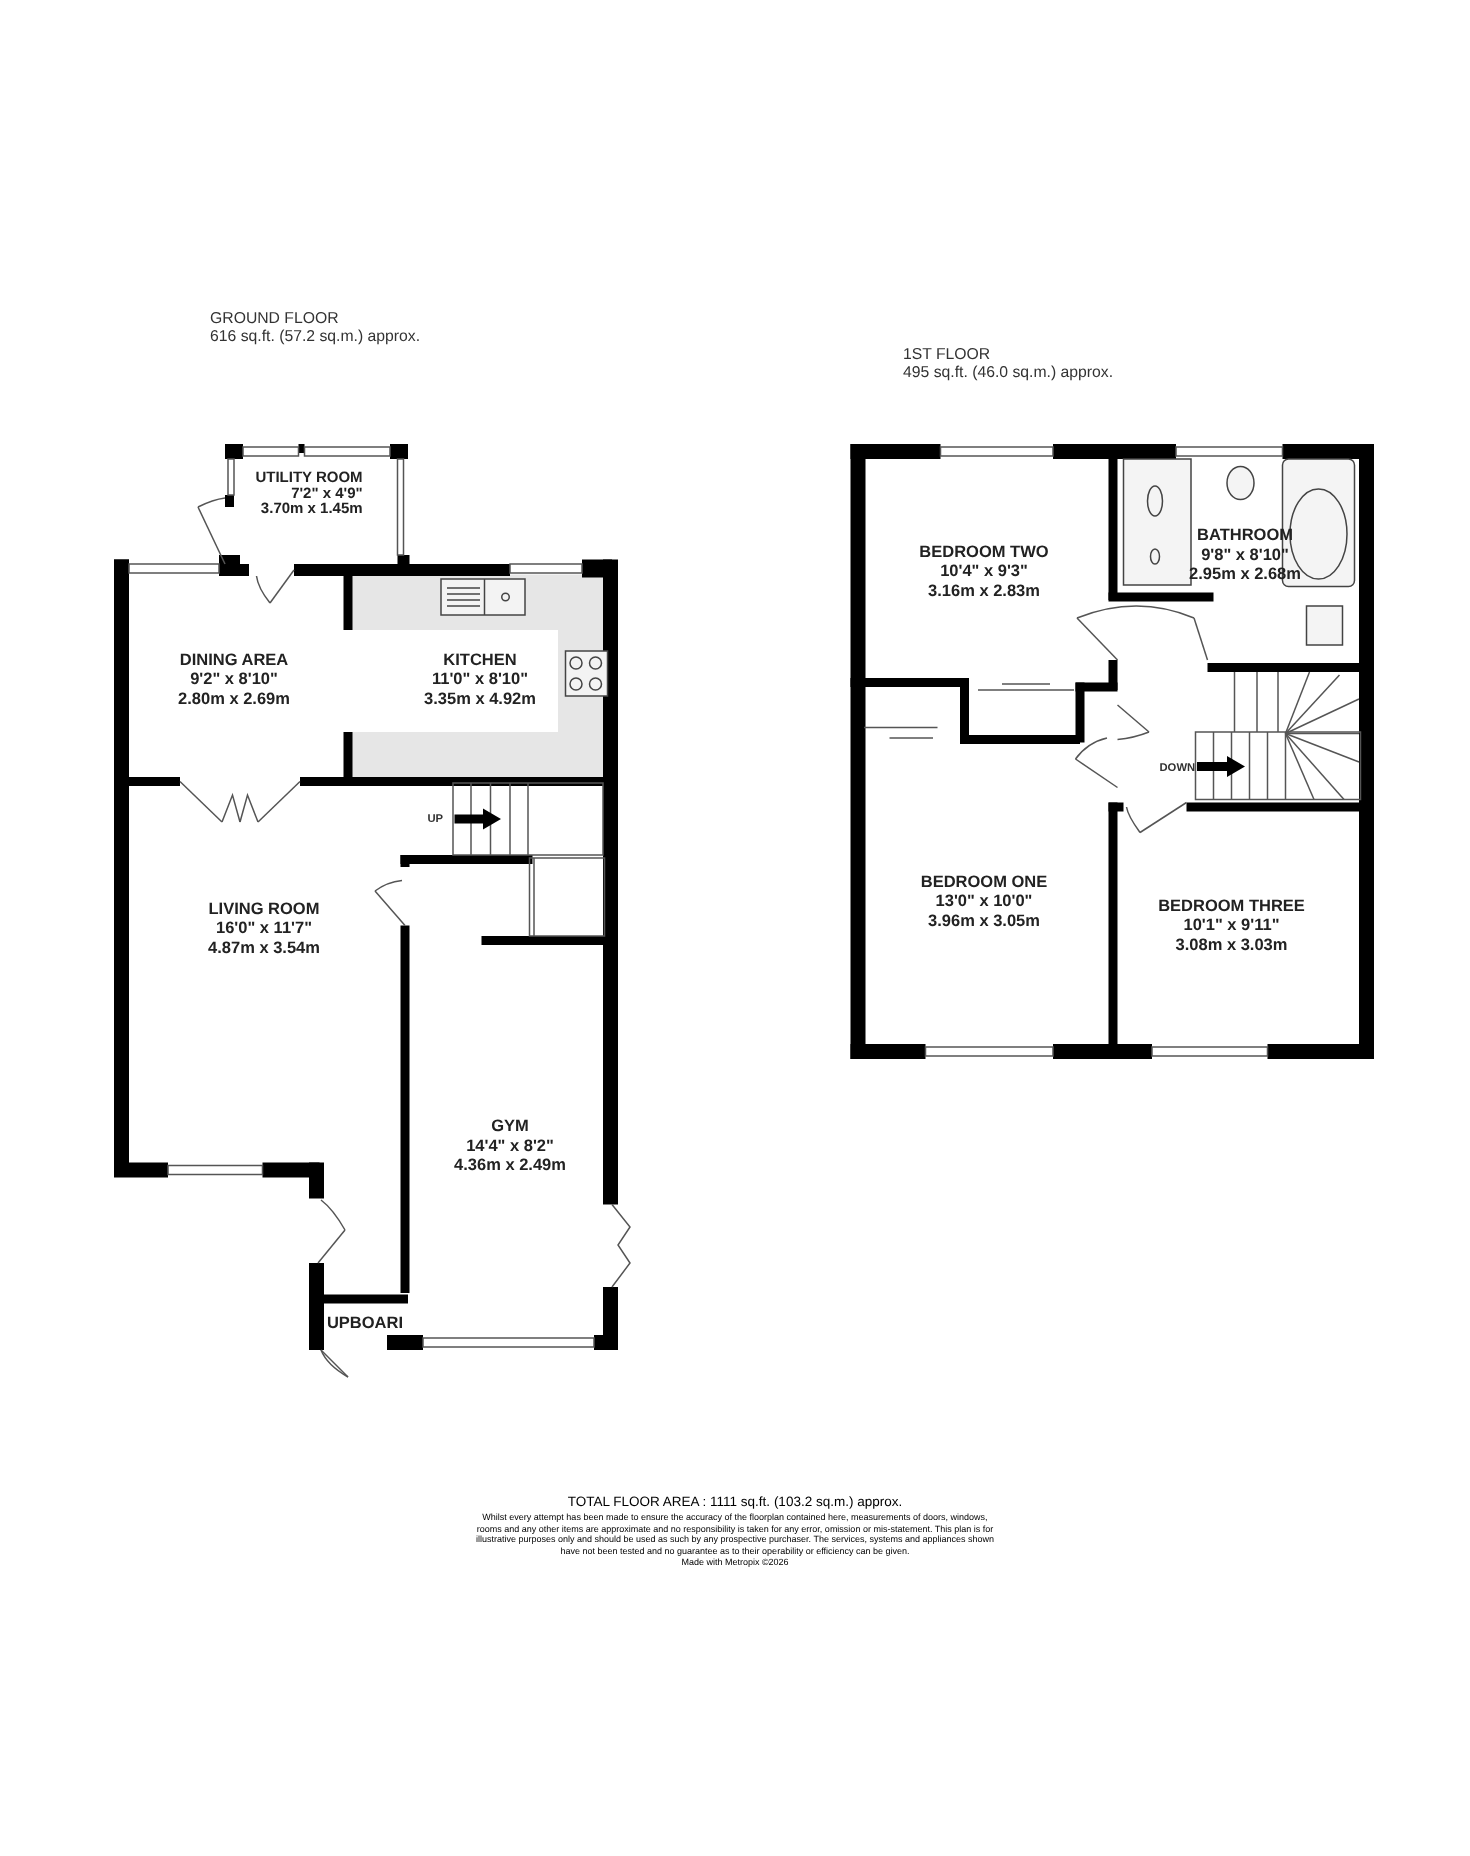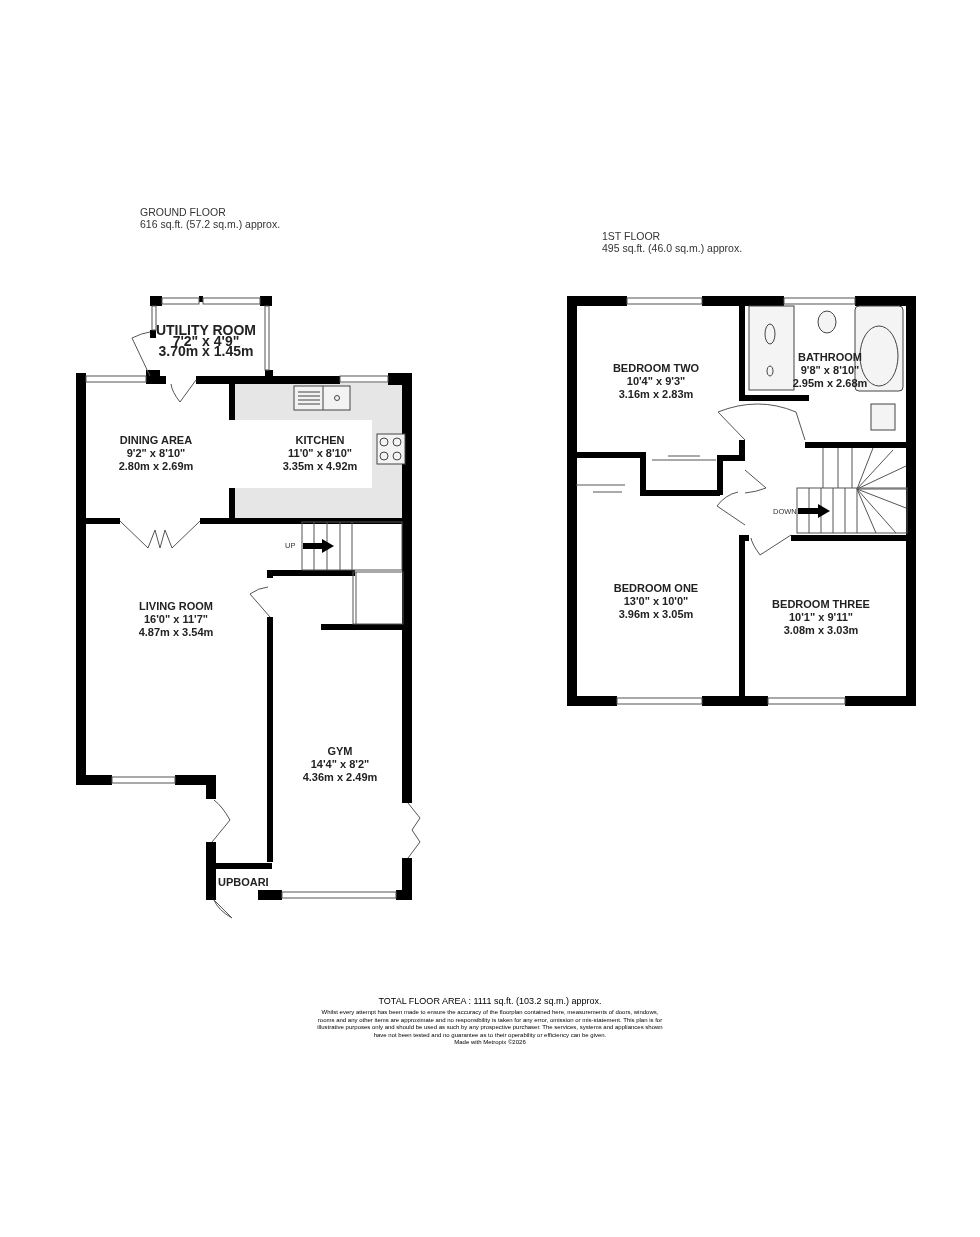--- a/index.html
+++ b/index.html
@@ -3,21 +3,21 @@
 <meta charset="utf-8">
 <style>
   html, body { margin:0; padding:0; background:#ffffff; }
   body { width:980px; height:1237px; position:relative; overflow:hidden; font-family:"Liberation Sans", sans-serif; }
   .floor-heading { position:absolute; text-align:left; font-size:10.5px; color:#333; line-height:12px; }
   .floor-heading .t { display:block; }
   svg.plan { position:absolute; left:0; top:0; }
   .room-label { position:absolute; text-align:center; font-weight:bold; color:#222; font-size:11px; line-height:13px; transform:translateX(-50%); white-space:nowrap; }
   .room-label .n { display:block; }
   .room-label .d { display:block; }
-  .small-label { position:absolute; font-size:7.5px; color:#333; }
+  .small-label { position:absolute; font-size:7.5px; color:#333;font-weight:bold; }
   .footer { position:absolute; left:315px; top:996px; width:350px; text-align:center; color:#000000; }
   .footer .total { font-size:9px; display:block; margin-bottom:3px; }
   .footer .disc { font-size:6px; line-height:7.5px; display:block; }
 </style>
 </head>
 <body>
 
 <div class="floor-heading" style="left:140px; top:206px; width:200px;">
   <span class="t">GROUND FLOOR</span>
   <span class="t">616 sq.ft. (57.2 sq.m.) approx.</span>
@@ -212,21 +212,21 @@
       <line x1="857" y1="489" x2="906" y2="466"></line>
         <line x1="857" y1="489" x2="906" y2="489"></line>
       <line x1="857" y1="489" x2="906" y2="508"></line>
         <line x1="857" y1="489" x2="876" y2="533"></line>
       <line x1="857" y1="489" x2="896" y2="533"></line>
     </g>
     <path d="M798 508 L818 508 L818 504 L830 511 L818 518 L818 514 L798 514 Z" fill="#000"></path>
   </g>
 </svg>
 
-<div class="room-label" style="left:206px; top:325px; font-size:14px; line-height:10.5px;">
+<div class="room-label" style="left:206px; top:314px; font-size:10px; line-height:10.5px;text-align:right;">
   <span class="n">UTILITY ROOM</span>
   <span class="d">7'2"  x 4'9"</span>
   <span class="d">3.70m  x 1.45m</span>
 </div>
 <div class="room-label" style="left:156px; top:434px;">
   <span class="n">DINING AREA</span>
   <span class="d">9'2"  x 8'10"</span>
   <span class="d">2.80m  x 2.69m</span>
 </div>
 <div class="room-label" style="left:320px; top:434px;">

